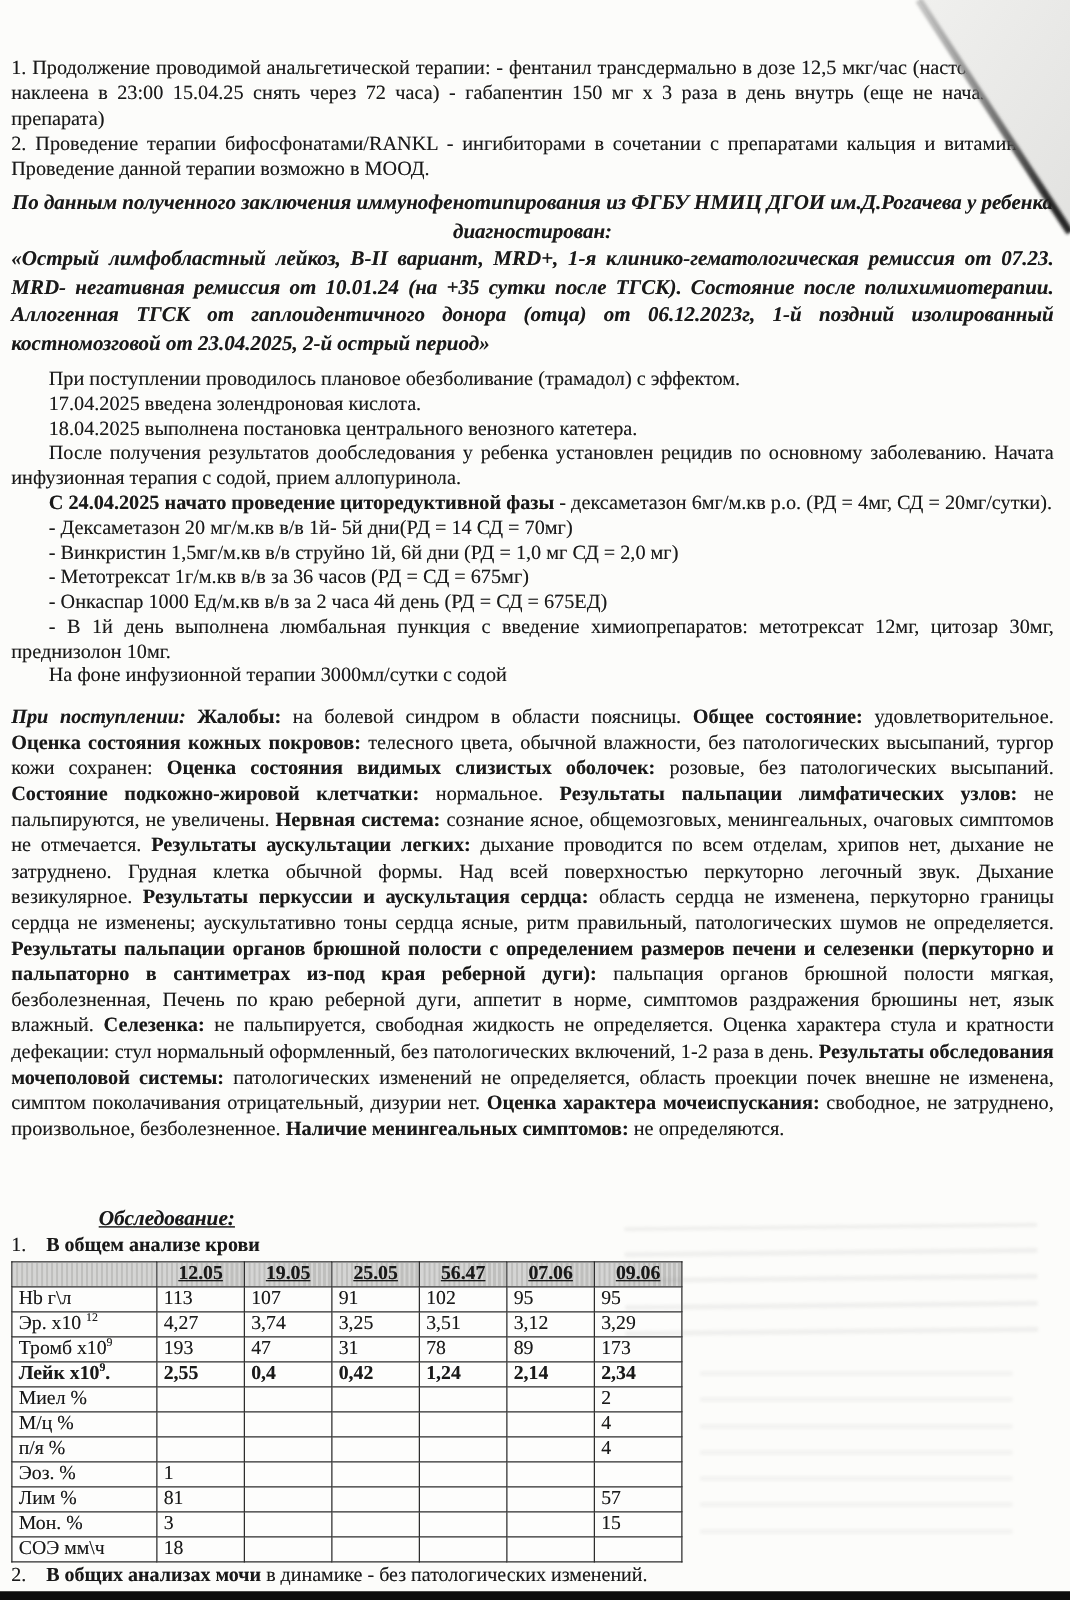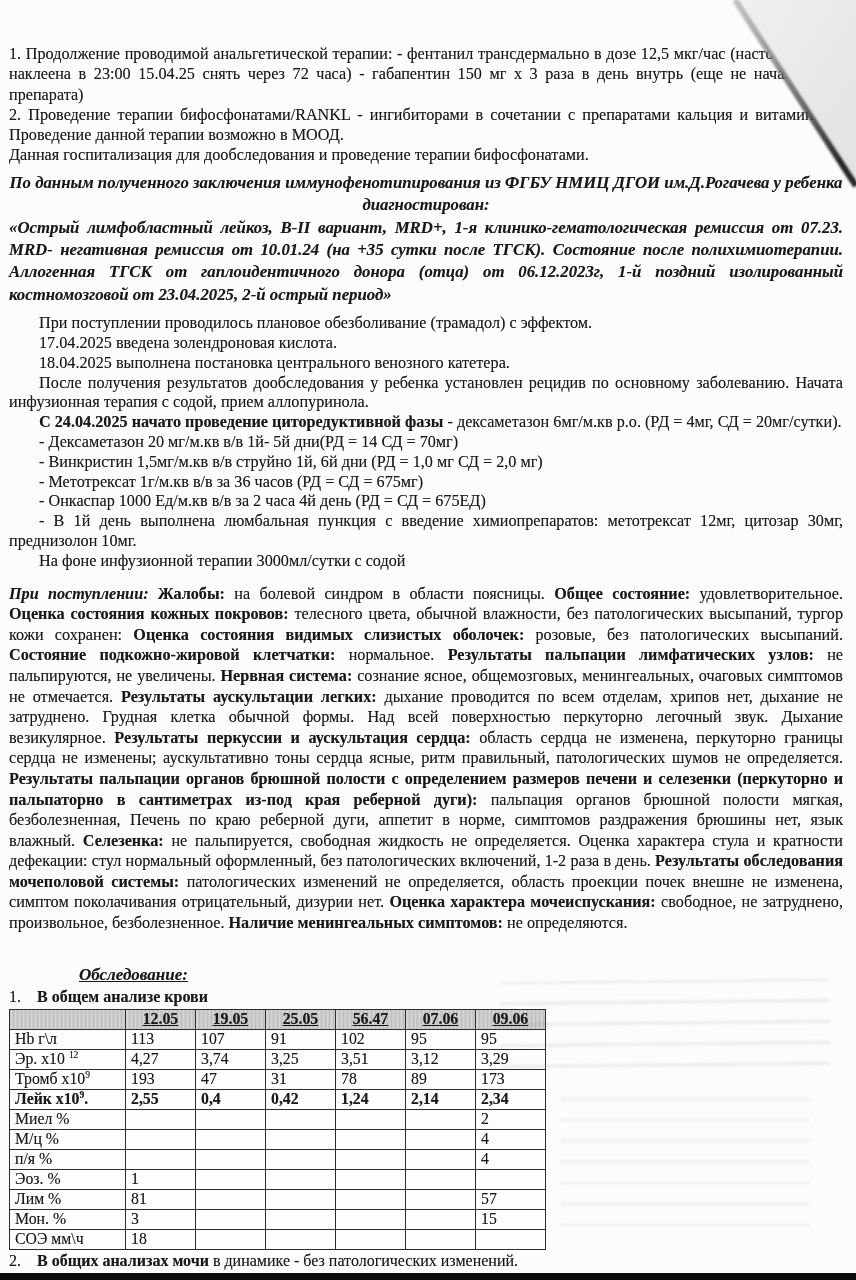--- a/index.html
+++ b/index.html
@@ -64,21 +64,20 @@
 
   <div class="ghost g3"></div>
   <div class="ghost g1"></div>
   <div class="ghost g2"></div>
 
   <div class="content">
 
     <div class="sec">
         <p><span>1.  Продолжение проводимой анальгетической терапии: - фентанил трансдермально в дозе 12,5 мкг/час (настоящая ТТС наклеена в 23:00 15.04.25 снять через 72 часа) - габапентин 150 мг х 3 раза в день внутрь (еще не начал прием препарата)</span></p>
         <p><span>2. Проведение терапии бифосфонатами/RANKL - ингибиторами в сочетании с препаратами кальция и витамина Д. Проведение данной терапии возможно в МООД.</span></p>
-        <p><span>Данная госпитализация для дообследования и проведение терапии бифосфонатами.</span></p>
       </div>
 
     <div>
       <p class="concl-head">По данным полученного заключения иммунофенотипирования из ФГБУ НМИЦ ДГОИ им.Д.Рогачева у ребенка диагностирован:</p>
       <p class="diagnosis">«Острый лимфобластный лейкоз, В-II вариант, MRD+, 1-я клинико-гематологическая ремиссия от 07.23. MRD- негативная ремиссия от 10.01.24 (на +35 сутки после ТГСК). Состояние после полихимиотерапии. Аллогенная ТГСК от гаплоидентичного донора (отца) от 06.12.2023г, 1-й поздний изолированный костномозговой от 23.04.2025, 2-й острый период»</p>
     </div>
 
     <div class="course">
         <p><span>При поступлении проводилось плановое обезболивание (трамадол) с эффектом.</span></p>
         <p><span>17.04.2025 введена золендроновая кислота.</span></p>

